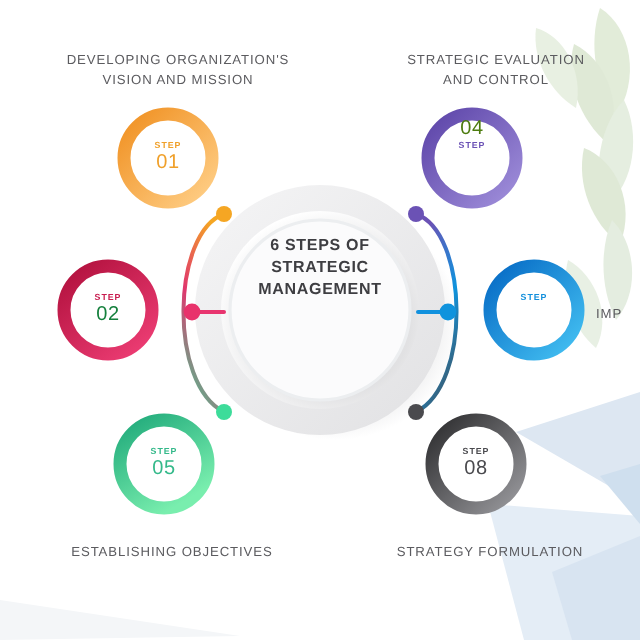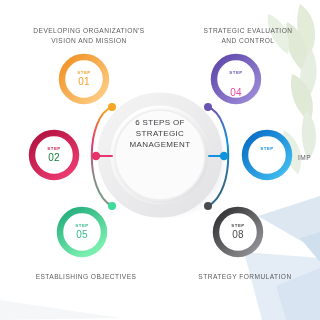--- a/index.html
+++ b/index.html
@@ -25,21 +25,21 @@
   .lbl-tl{left:14px;top:26px;width:150px;}
   .lbl-tr{left:178px;top:26px;width:140px;}
   .lbl-l{left:-36px;top:138px;width:70px;text-align:left;}
   .lbl-r{left:298px;top:153px;width:70px;text-align:left;}
   .lbl-bl{left:8px;top:272px;width:156px;}
   .lbl-br{left:170px;top:272px;width:150px;}
 
   .center-text{
     position:absolute;z-index:5;left:119px;top:117px;width:82px;
     text-align:center;color:#3e3e42;font-size:8px;line-height:11.2px;
-    letter-spacing:.35px;font-weight:400;
+    letter-spacing:.35px;font-weight:700;
   }
 
   .step-cap{
     position:absolute;z-index:5;text-align:center;width:40px;
     font-size:4.4px;letter-spacing:.5px;font-weight:700;
   }
   .step-num{
     position:absolute;z-index:5;text-align:center;width:40px;
     font-size:10px;letter-spacing:.3px;font-weight:400;
   }
@@ -167,21 +167,21 @@
   <div class="step-cap" style="left:64px;top:70px;color:#f0a02a;">STEP</div>
   <div class="step-num" style="left:64px;top:76px;color:#f0a02a;">01</div>
 
   <div class="step-cap" style="left:34px;top:146px;color:#c81d4f;">STEP</div>
   <div class="step-num" style="left:34px;top:152px;color:#15803d;">02</div>
 
   <div class="step-cap" style="left:62px;top:223px;color:#34b98a;">STEP</div>
   <div class="step-num" style="left:62px;top:229px;color:#34b98a;">05</div>
 
   <div class="step-cap" style="left:216px;top:70px;color:#6b52b5;">STEP</div>
-  <div class="step-num" style="left:216px;top:87px;color:#ec4899;">04</div>
+  <div class="step-num" style="left:216px;top:59px;color:#4d7c0f;">04</div>
 
   <div class="step-cap" style="left:247px;top:146px;color:#128fdc;">STEP</div>
 
   <div class="step-cap" style="left:218px;top:223px;color:#4a4a4e;">STEP</div>
   <div class="step-num" style="left:218px;top:229px;color:#4a4a4e;">08</div>
 
   <div class="center-text">6 STEPS
 OF
 STRATEGIC
 MANAGEMENT</div>

